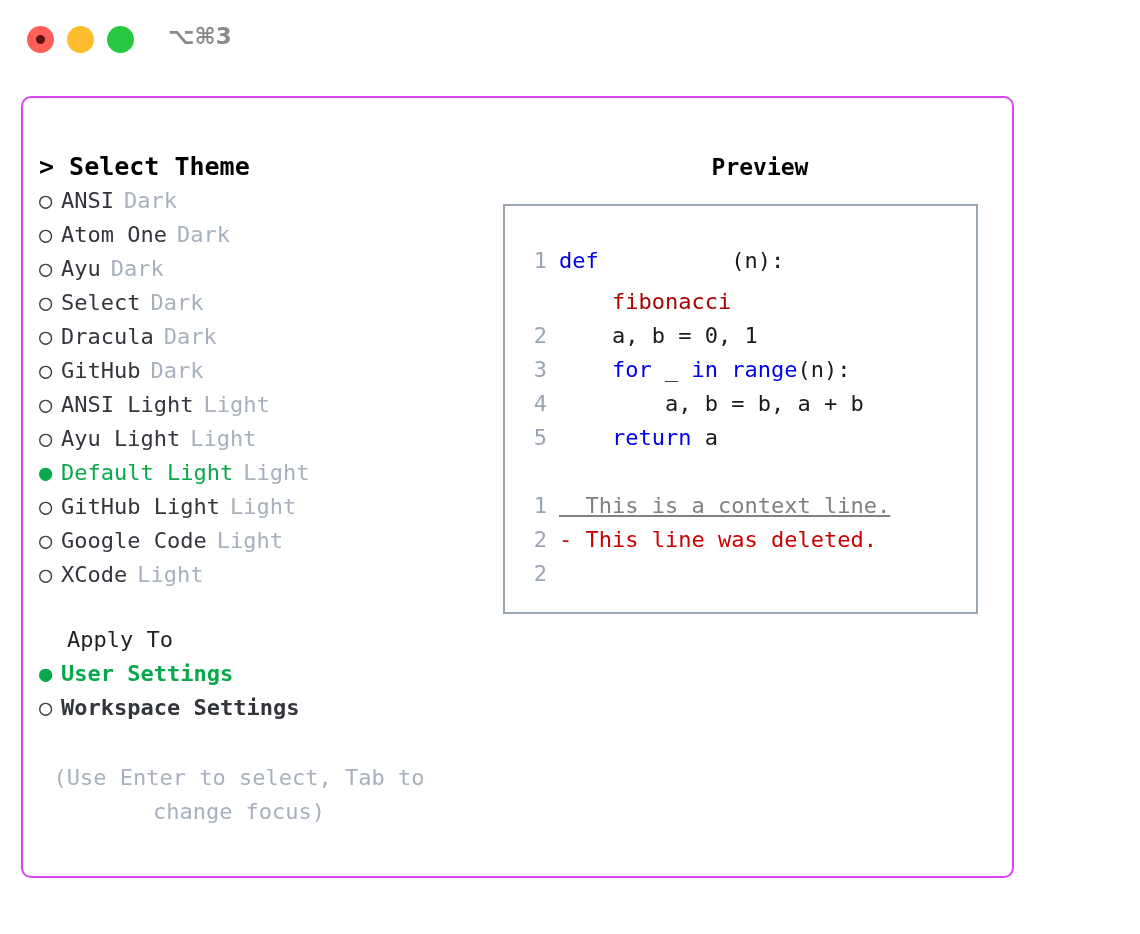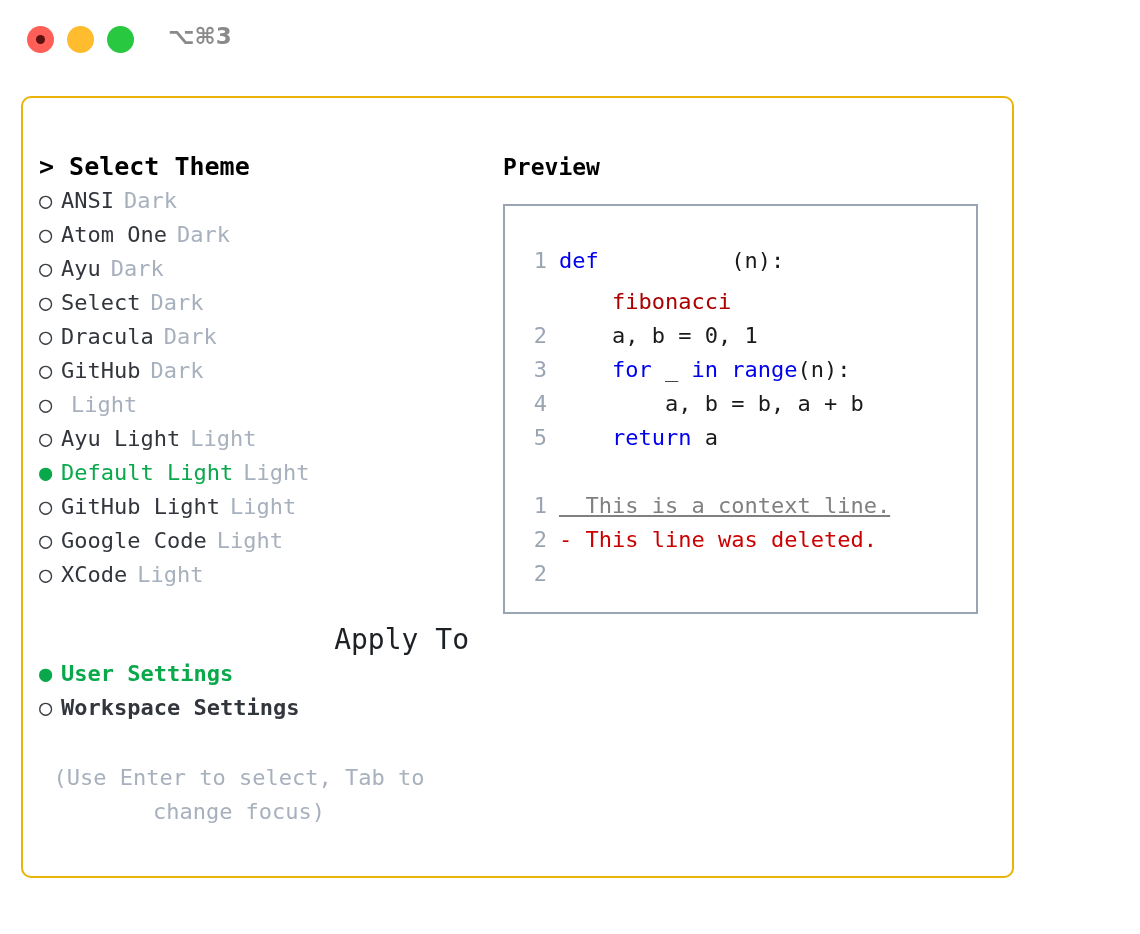--- a/index.html
+++ b/index.html
@@ -70,21 +70,21 @@
     font-family: "DejaVu Sans", "Liberation Sans", sans-serif;
   }
 
   
   #main-frame {
     position: absolute;
     left: 21px;
     top: 96px;
     width: 993px;
     height: 782px;
-    border: 2px solid #eab308;
+    border: 2px solid #d946ef;
     border-radius: 10px;
     background: #ffffff;
     box-sizing: border-box;
   }
 
   
   #theme-column {
     position: absolute;
     left: 16px;
     top: 52px;
@@ -122,26 +122,25 @@
   }
 
   
   #apply-block {
     position: absolute;
     left: 16px;
     top: 525px;
     width: 430px;
   }
   #apply-to-header {
-    font-size: 28px;
+    font-size: 22px;
     color: #1d2125;
     line-height: 34px;
     padding-left: 28px;
     white-space: pre;
-    text-align: right;
   }
   .apply-row {
     display: flex;
     align-items: baseline;
     height: 34px;
     line-height: 34px;
     font-size: 22px;
     white-space: pre;
   }
   .apply-row .label { color: #32363c; font-weight: bold; }
@@ -156,23 +155,24 @@
     width: 400px;
     font-size: 22px;
     line-height: 34px;
     color: #a7b0bd;
     text-align: center;
   }
 
   
   #preview-column {
     position: absolute;
-    left: 480px;
+    left: 492px;
     top: 52px;
     width: 490px;
+    text-align: center;
   }
   #preview-header {
     font-size: 23px;
     font-weight: bold;
     color: #000000;
     line-height: 34px;
     white-space: pre;
   }
   #code-panel {
     position: absolute;
@@ -229,21 +229,21 @@
 
     <div id="theme-column">
       <div id="select-theme-header">&gt; Select Theme</div>
       <div id="theme-list">
           <div class="theme-row"><span class="bullet">○</span><span class="theme-name">ANSI</span><span class="theme-tag">Dark</span></div>
           <div class="theme-row"><span class="bullet">○</span><span class="theme-name">Atom One</span><span class="theme-tag">Dark</span></div>
           <div class="theme-row"><span class="bullet">○</span><span class="theme-name">Ayu</span><span class="theme-tag">Dark</span></div>
           <div class="theme-row"><span class="bullet">○</span><span class="theme-name">Select</span><span class="theme-tag">Dark</span></div>
           <div class="theme-row"><span class="bullet">○</span><span class="theme-name">Dracula</span><span class="theme-tag">Dark</span></div>
           <div class="theme-row"><span class="bullet">○</span><span class="theme-name">GitHub</span><span class="theme-tag">Dark</span></div>
-          <div class="theme-row"><span class="bullet">○</span><span class="theme-tag">Light</span></div>
+          <div class="theme-row"><span class="bullet">○</span><span class="theme-name">ANSI Light</span><span class="theme-tag">Light</span></div>
           <div class="theme-row"><span class="bullet">○</span><span class="theme-name">Ayu Light</span><span class="theme-tag">Light</span></div>
           <div class="theme-row selected"><span class="bullet">●</span><span class="theme-name">Default Light</span><span class="theme-tag">Light</span></div>
           <div class="theme-row"><span class="bullet">○</span><span class="theme-name">GitHub Light</span><span class="theme-tag">Light</span></div>
           <div class="theme-row"><span class="bullet">○</span><span class="theme-name">Google Code</span><span class="theme-tag">Light</span></div>
           <div class="theme-row"><span class="bullet">○</span><span class="theme-name">XCode</span><span class="theme-tag">Light</span></div>
         </div>
     </div>
 
     <div id="apply-block">
       <div id="apply-to-header">Apply To</div>

